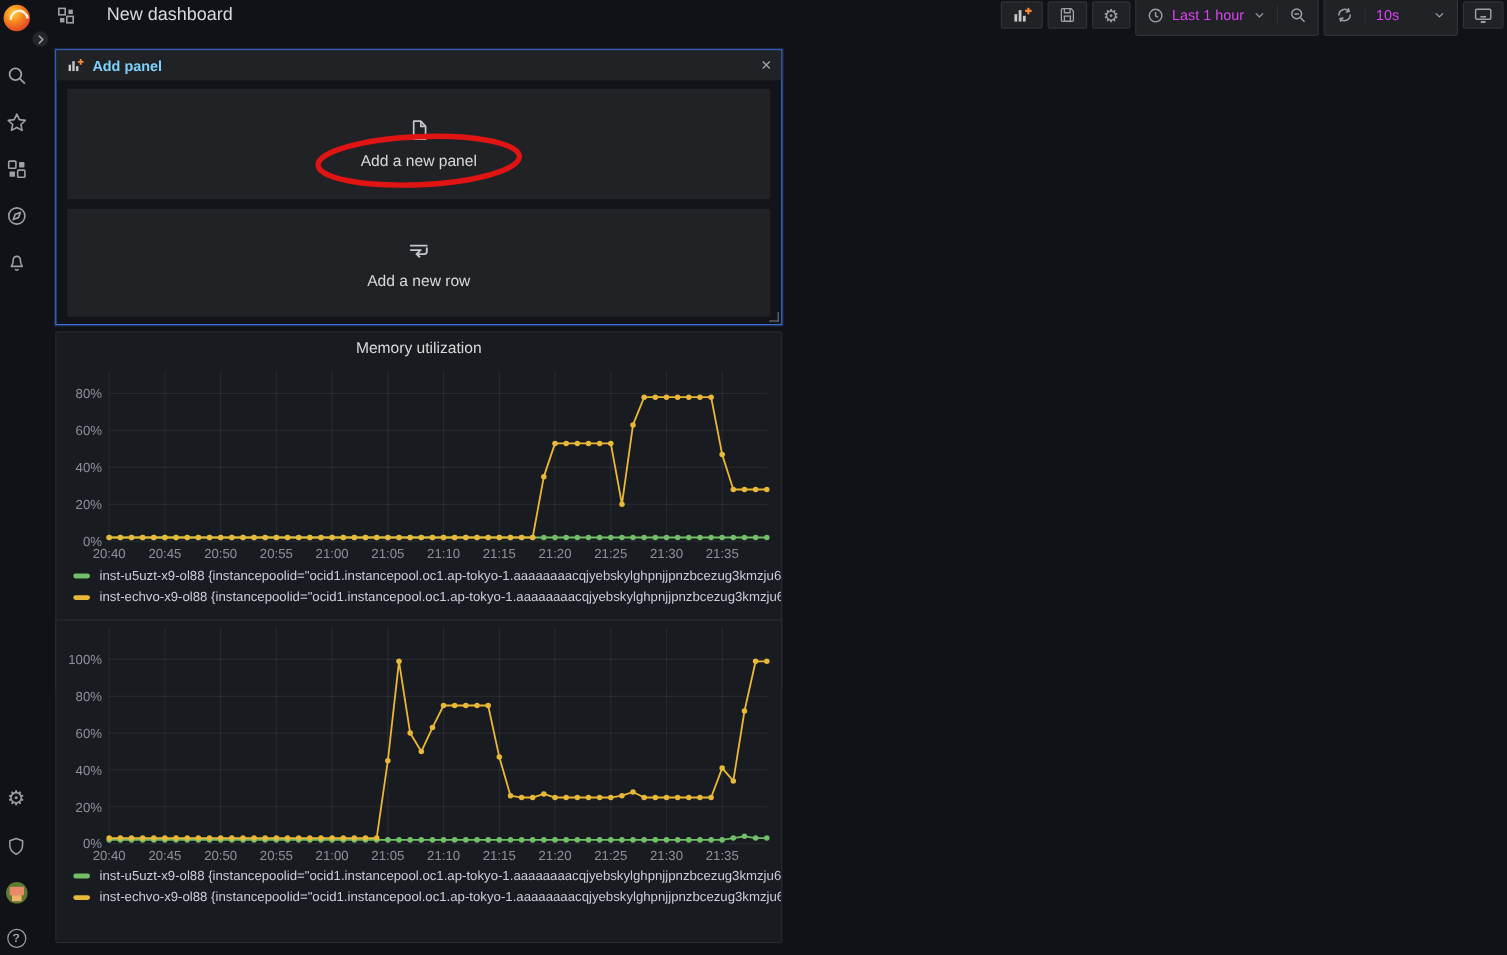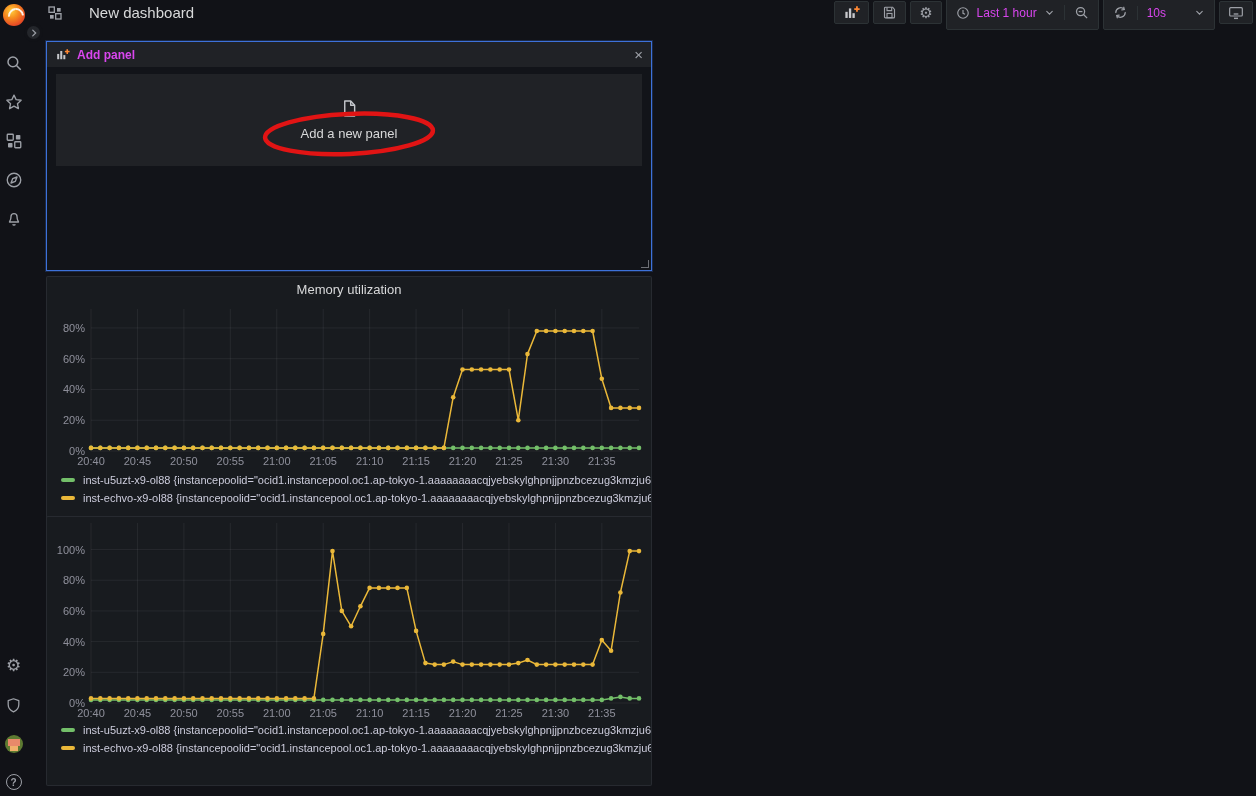--- a/index.html
+++ b/index.html
@@ -27,21 +27,21 @@
   .tb-title { font-size:15px; color:#d8d9da; }
   .tb-right { display:flex; align-items:center; gap:4px; }
   .tb-btn { height:23px; background:#202226; border:1px solid #2c3235; border-radius:2px; display:flex; align-items:center; padding:0 8px; gap:6px; color:#c7c8cc; font-size:12px; cursor:pointer; }
   .tb-group { height:35px; background:#202226; border:1px solid #2c3235; border-radius:2px; display:flex; align-items:center; color:#d946ef; font-size:12px; }
   .tb-seg { display:flex; align-items:center; gap:7px; padding:0 9px; cursor:pointer; }
   .tb-seg + .tb-seg { border-left:1px solid #2c3235;gap:28px; }
 
   
   .dialog { position:absolute; left:46px; top:41px; width:606px; height:230px; background:#121419; border:1px solid #3d71d9; box-shadow:0 0 0 1px rgba(61,113,217,.25); z-index:4; }
   .dialog-header { height:25px; background:#202226; display:flex; align-items:center; padding:0 8px; gap:7px; cursor:move; }
-  .dialog-title { font-size:12px; font-weight:600; color:#d946ef; }
+  .dialog-title { font-size:12px; font-weight:600; color:#7dd3fc; }
   .dialog-close { margin-left:auto; color:#9da0a7; font-size:15px; line-height:1; cursor:pointer; }
   .dialog-body { display:grid; grid-template-columns:1fr; grid-template-rows:92px 90px; gap:8px 5px; padding:7px 9px; }
   .tile { background:#202226; display:flex; flex-direction:column; align-items:center; justify-content:center; gap:8px; cursor:pointer; position:relative; }
   .tile-label { font-size:13px; color:#d8d9da; }
   .tile .icon { color:#c4c7cc; }
   .annotation { position:absolute; left:50%; top:50%; transform:translate(-50%,-26%); pointer-events:none; }
   .resize-handle { position:absolute; right:2px; bottom:2px; width:8px; height:8px; border-right:1.5px solid #6e7076; border-bottom:1.5px solid #6e7076; cursor:nwse-resize; }
 
   
   .panel { position:absolute; left:46px; width:606px; background:#181b1f; border:1px solid rgba(204,204,220,.09); border-radius:2px; overflow:hidden; }
@@ -229,20 +229,31 @@
       <span class="icon">
         <svg width="19" height="19" viewBox="0 0 24 24" fill="none" stroke="currentColor" stroke-width="1.8" stroke-linejoin="round">
             <path d="M6 2.5h7.5L18.5 8v13.5H6z"></path>
             <polyline points="13.5,2.5 13.5,8 18.5,8"></polyline>
           </svg>
       </span>
       <span class="tile-label">Add a new panel</span>
       <svg class="annotation" width="184" height="58" viewBox="0 0 184 58">
         <ellipse cx="92" cy="29" rx="84" ry="20" fill="none" stroke="#e11414" stroke-width="4.5" transform="rotate(-2.5 92 29)"></ellipse>
       </svg>
+    </div>
+    <div class="tile">
+      <span class="icon">
+        <svg width="20" height="20" viewBox="0 0 24 24" fill="none" stroke="currentColor" stroke-width="1.9" stroke-linecap="round">
+            <line x1="4" y1="8" x2="20" y2="8"></line>
+            <line x1="4" y1="12.5" x2="14" y2="12.5"></line>
+            <path d="M20 10.5v3.5a2.5 2.5 0 0 1-2.5 2.5H10"></path>
+            <polyline points="12.6,13.8 9.8,16.5 12.6,19.2"></polyline>
+          </svg>
+      </span>
+      <span class="tile-label">Add a new row</span>
     </div>
     <div></div>
   </div>
   <div class="resize-handle"></div>
 </section>
 
 <section class="panel panel-mem">
   <div class="panel-title">Memory utilization</div>
   <div class="chart">
       <svg width="606" height="166" viewBox="0 0 606 166">

